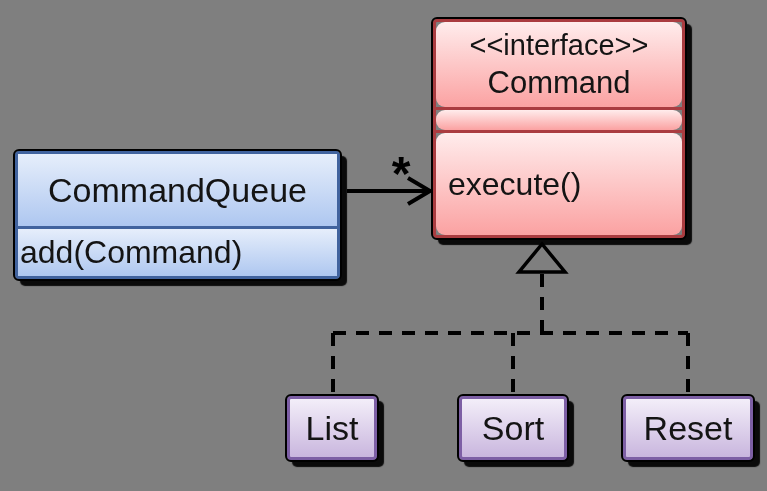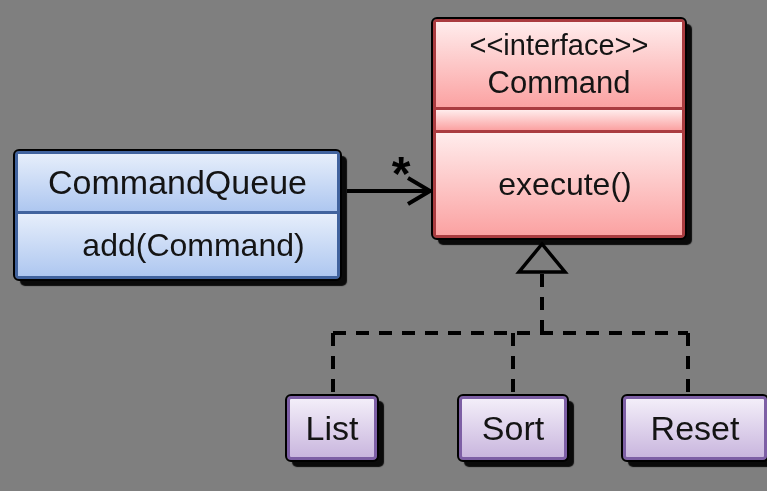--- a/index.html
+++ b/index.html
@@ -34,46 +34,46 @@
   }
   .box-purple{
     top:396px;height:64px;
     border:3px solid #7D5FA5;
     background:linear-gradient(180deg,#F3EEF9 0%,#C9B6DE 100%);
     align-items:center;justify-content:center;
     font-size:34px;
   }
   .box-list{left:287px;width:90px;}
   .box-sort{left:459px;width:108px;}
-  .box-reset{left:623px;width:144px;}
+  .box-reset{left:623px;width:130px;}
 
-  .grad-red{background:linear-gradient(180deg,#FFECEC 0%,#FBA2A2 100%);}
+  .grad-red{background:linear-gradient(180deg,#FFECEC 0%,#FBA2A2 100%);border-radius:9px;}
   .grad-blue{background:linear-gradient(180deg,#E6EEFB 0%,#AEC7F0 100%);}
 
   .divider-red{height:3px;background:#AA3C40;flex:none;}
   .divider-blue{height:3px;background:#41639E;flex:none;}
 
   .compartment-title{
     display:flex;flex-direction:column;
     align-items:center;justify-content:center;
     flex:none;
   }
   .box-red .compartment-title{height:85px;}
-  .box-blue .compartment-title{height:57px;font-size:34px;}
+  .box-blue .compartment-title{height:72px;font-size:34px;}
   .stereotype{font-size:29px;line-height:36px;}
   .iface-name{font-size:31px;line-height:40px;}
 
   .compartment-attrs{height:20px;flex:none;}
 
   .compartment-methods{
     flex:1 1 auto;
-    display:flex;flex-direction:column;justify-content:center;text-align:center;
+    display:flex;flex-direction:column;justify-content:center;
   }
   .box-red .compartment-methods{padding-left:12px;font-size:32px;line-height:47px;justify-content:center;}
-  .box-blue .compartment-methods{padding-left:32px;font-size:32px;}
+  .box-blue .compartment-methods{padding-left:2px;font-size:32px;}
 
   .method-line{white-space:nowrap;}
 
   
   svg.connectors{
     position:absolute;left:0;top:0;width:767px;height:491px;
     pointer-events:none;
   }
   .mult{
     font-family:"Liberation Sans", sans-serif;

